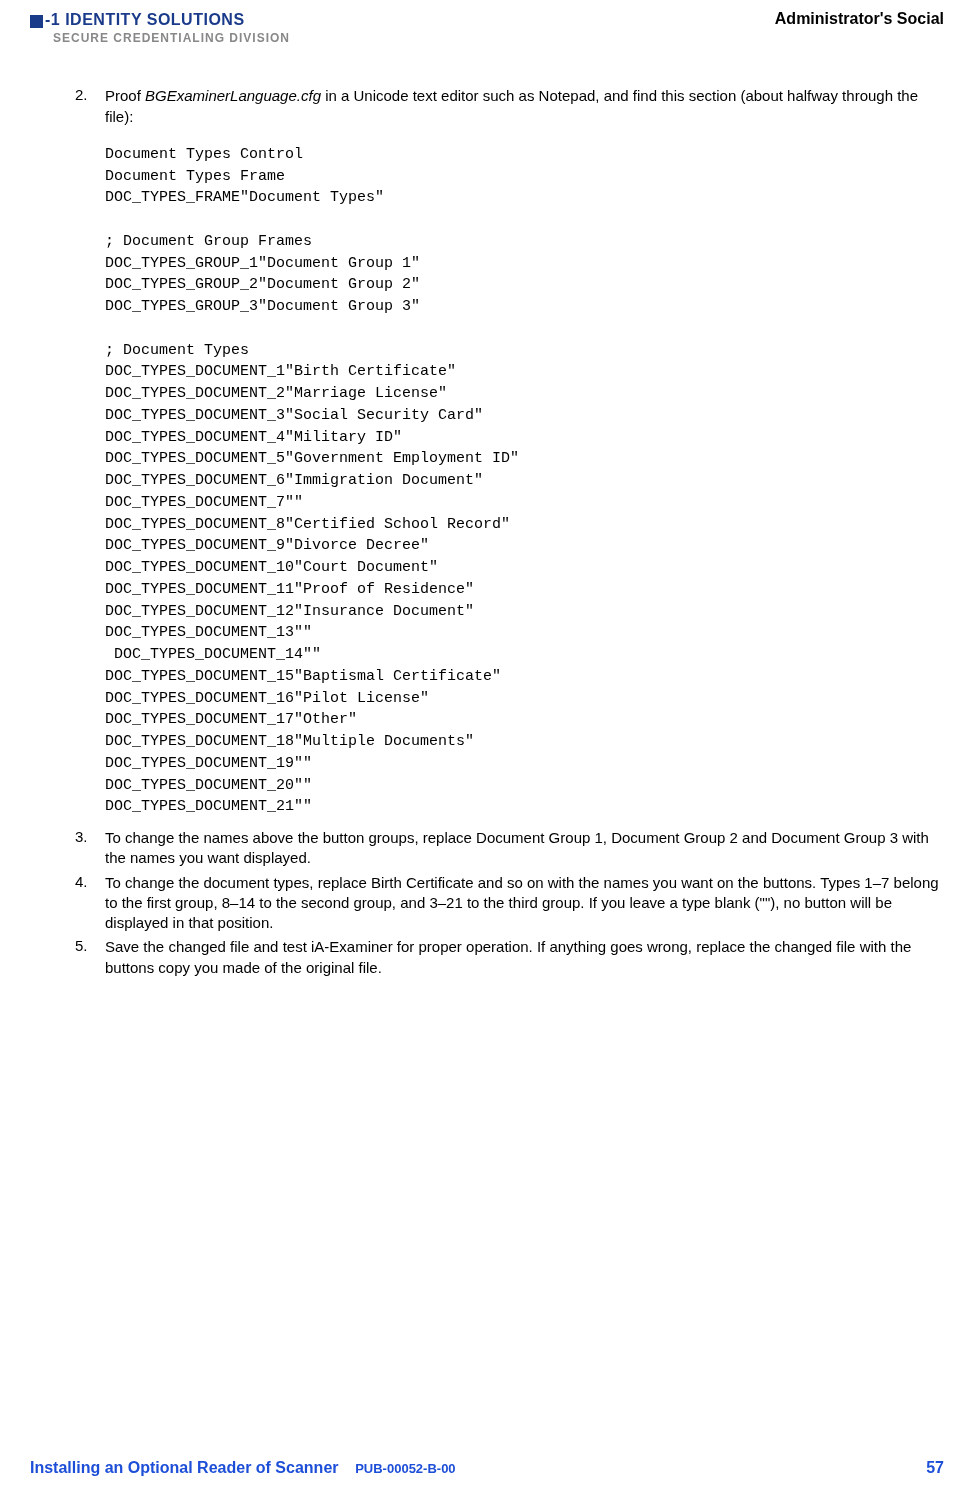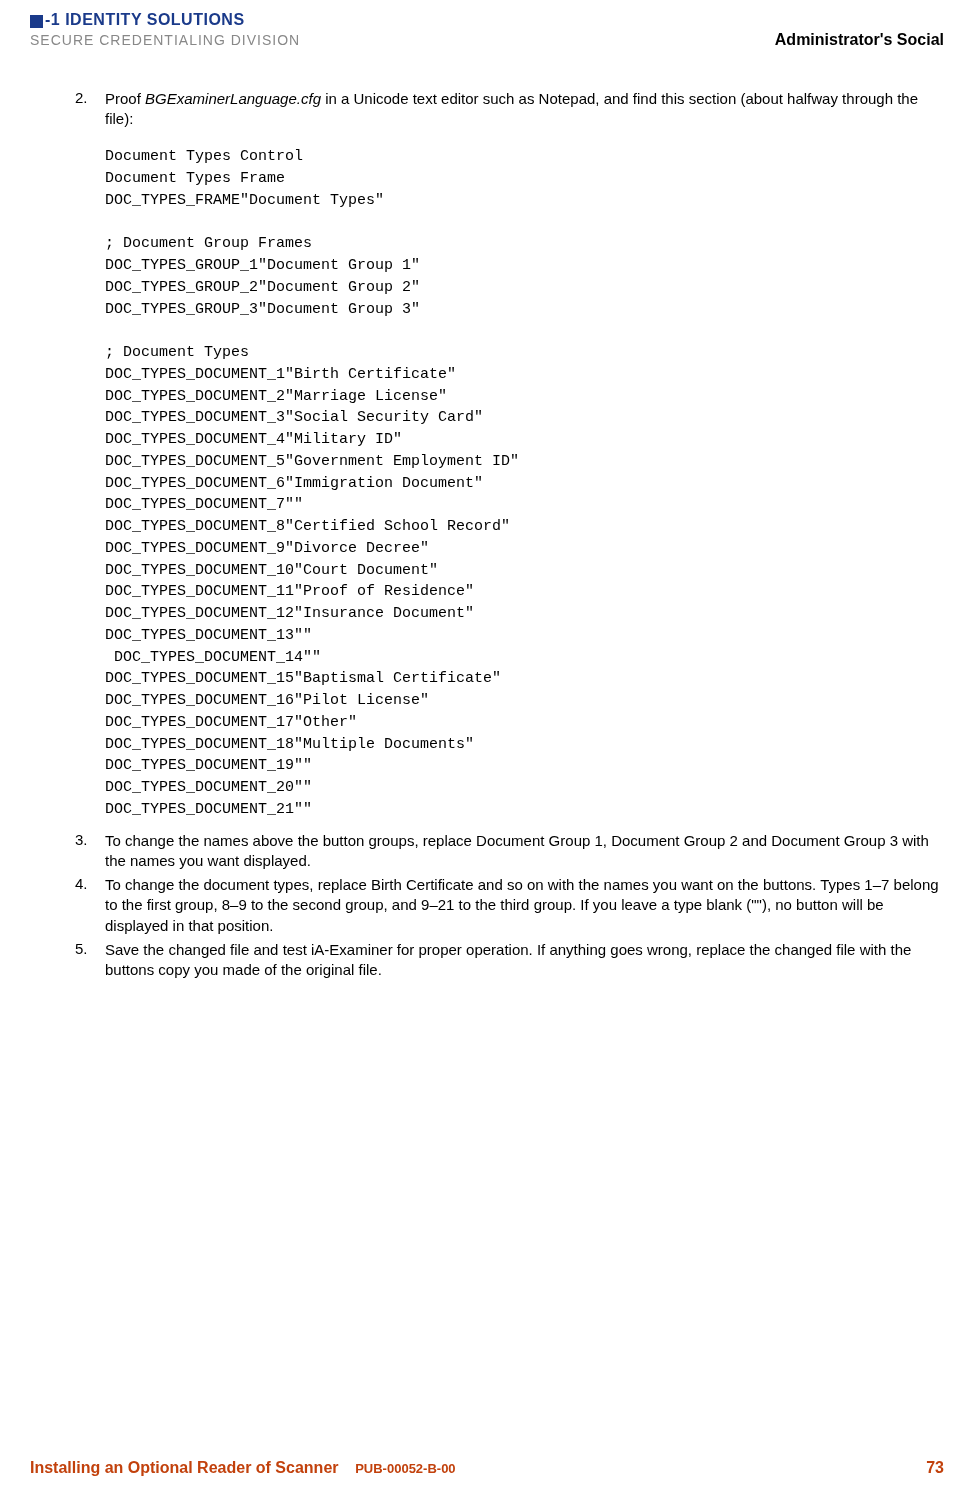--- a/index.html
+++ b/index.html
@@ -9,21 +9,21 @@
       color: #000;
       background: #fff;
       width: 974px;
       height: 1497px;
       position: relative;
       padding: 10px 30px 20px 30px;
     }
     .header {
       display: flex;
       justify-content: space-between;
-      align-items: flex-end;
+      align-items: flex-start;
       margin-bottom: 40px;
     }
     .logo {
       line-height: 1.3;
     }
     .logo-line1 {
       color: #1a3a8a;
       font-weight: bold;
       font-size: 16px;
       letter-spacing: 0.5px;
@@ -31,23 +31,24 @@
     .logo-dot {
       display: inline-block;
       width: 13px;
       height: 13px;
       background: #1a3a8a;
       margin-right: 2px;
       vertical-align: middle;
     }
     .logo-line2 {
       color: #888;
-      font-weight: normal;
-      font-size: 14px;
+      font-weight: bold;
+      font-size: 12px;
       letter-spacing: 1px;
+      margin-left: 23px;
     }
     .guide-title {
       font-weight: bold;
       font-size: 16px;
       text-align: right;
     }
     .content {
       padding-left: 45px;
     }
     .list-item {
@@ -71,21 +72,21 @@
       white-space: pre;
     }
     .footer {
       position: absolute;
       bottom: 20px;
       left: 30px;
       right: 30px;
       display: flex;
       justify-content: space-between;
       align-items: baseline;
-      color: #c2410c;
+      color: #1d4ed8;
       font-weight: bold;
       text-align: center;
     }
     .footer-left { font-size: 16px; }
     .footer-mid { font-size: 13px; font-weight: bold; }
     .footer-right { font-size: 16px; }
   </style>
 </head>
 <body>
 
@@ -140,30 +141,30 @@
 DOC_TYPES_DOCUMENT_20""
 DOC_TYPES_DOCUMENT_21""</div>
 
   <div class="list-item">
     <div class="list-num">3.</div>
     <div class="list-text">To change the names above the button groups, replace Document Group 1, Document Group 2 and Document Group 3 with the names you want displayed.</div>
   </div>
 
   <div class="list-item">
     <div class="list-num">4.</div>
-    <div class="list-text">To change the document types, replace Birth Certificate and so on with the names you want on the buttons. Types 1–7 belong to the first group, 8–9 to the second group, and 9–21 to the third group. If you leave a type blank (""), no button will be displayed in that position.</div>
+    <div class="list-text">To change the document types, replace Birth Certificate and so on with the names you want on the buttons. Types 1–7 belong to the first group, 8–14 to the second group, and 3–21 to the third group. If you leave a type blank (""), no button will be displayed in that position.</div>
   </div>
 
   <div class="list-item">
     <div class="list-num">5.</div>
     <div class="list-text">Save the changed file and test iA-Examiner for proper operation. If anything goes wrong, replace the changed file with the buttons copy you made of the original file.</div>
   </div>
 
 </div>
 
 <div class="footer">
   <div>
     <span class="footer-left">Installing an Optional Reader of Scanner</span>
     &nbsp;&nbsp;
     <span class="footer-mid">PUB-00052-B-00</span>
   </div>
-  <div class="footer-right">73</div>
+  <div class="footer-right">57</div>
 </div>
 
 </body></html>

